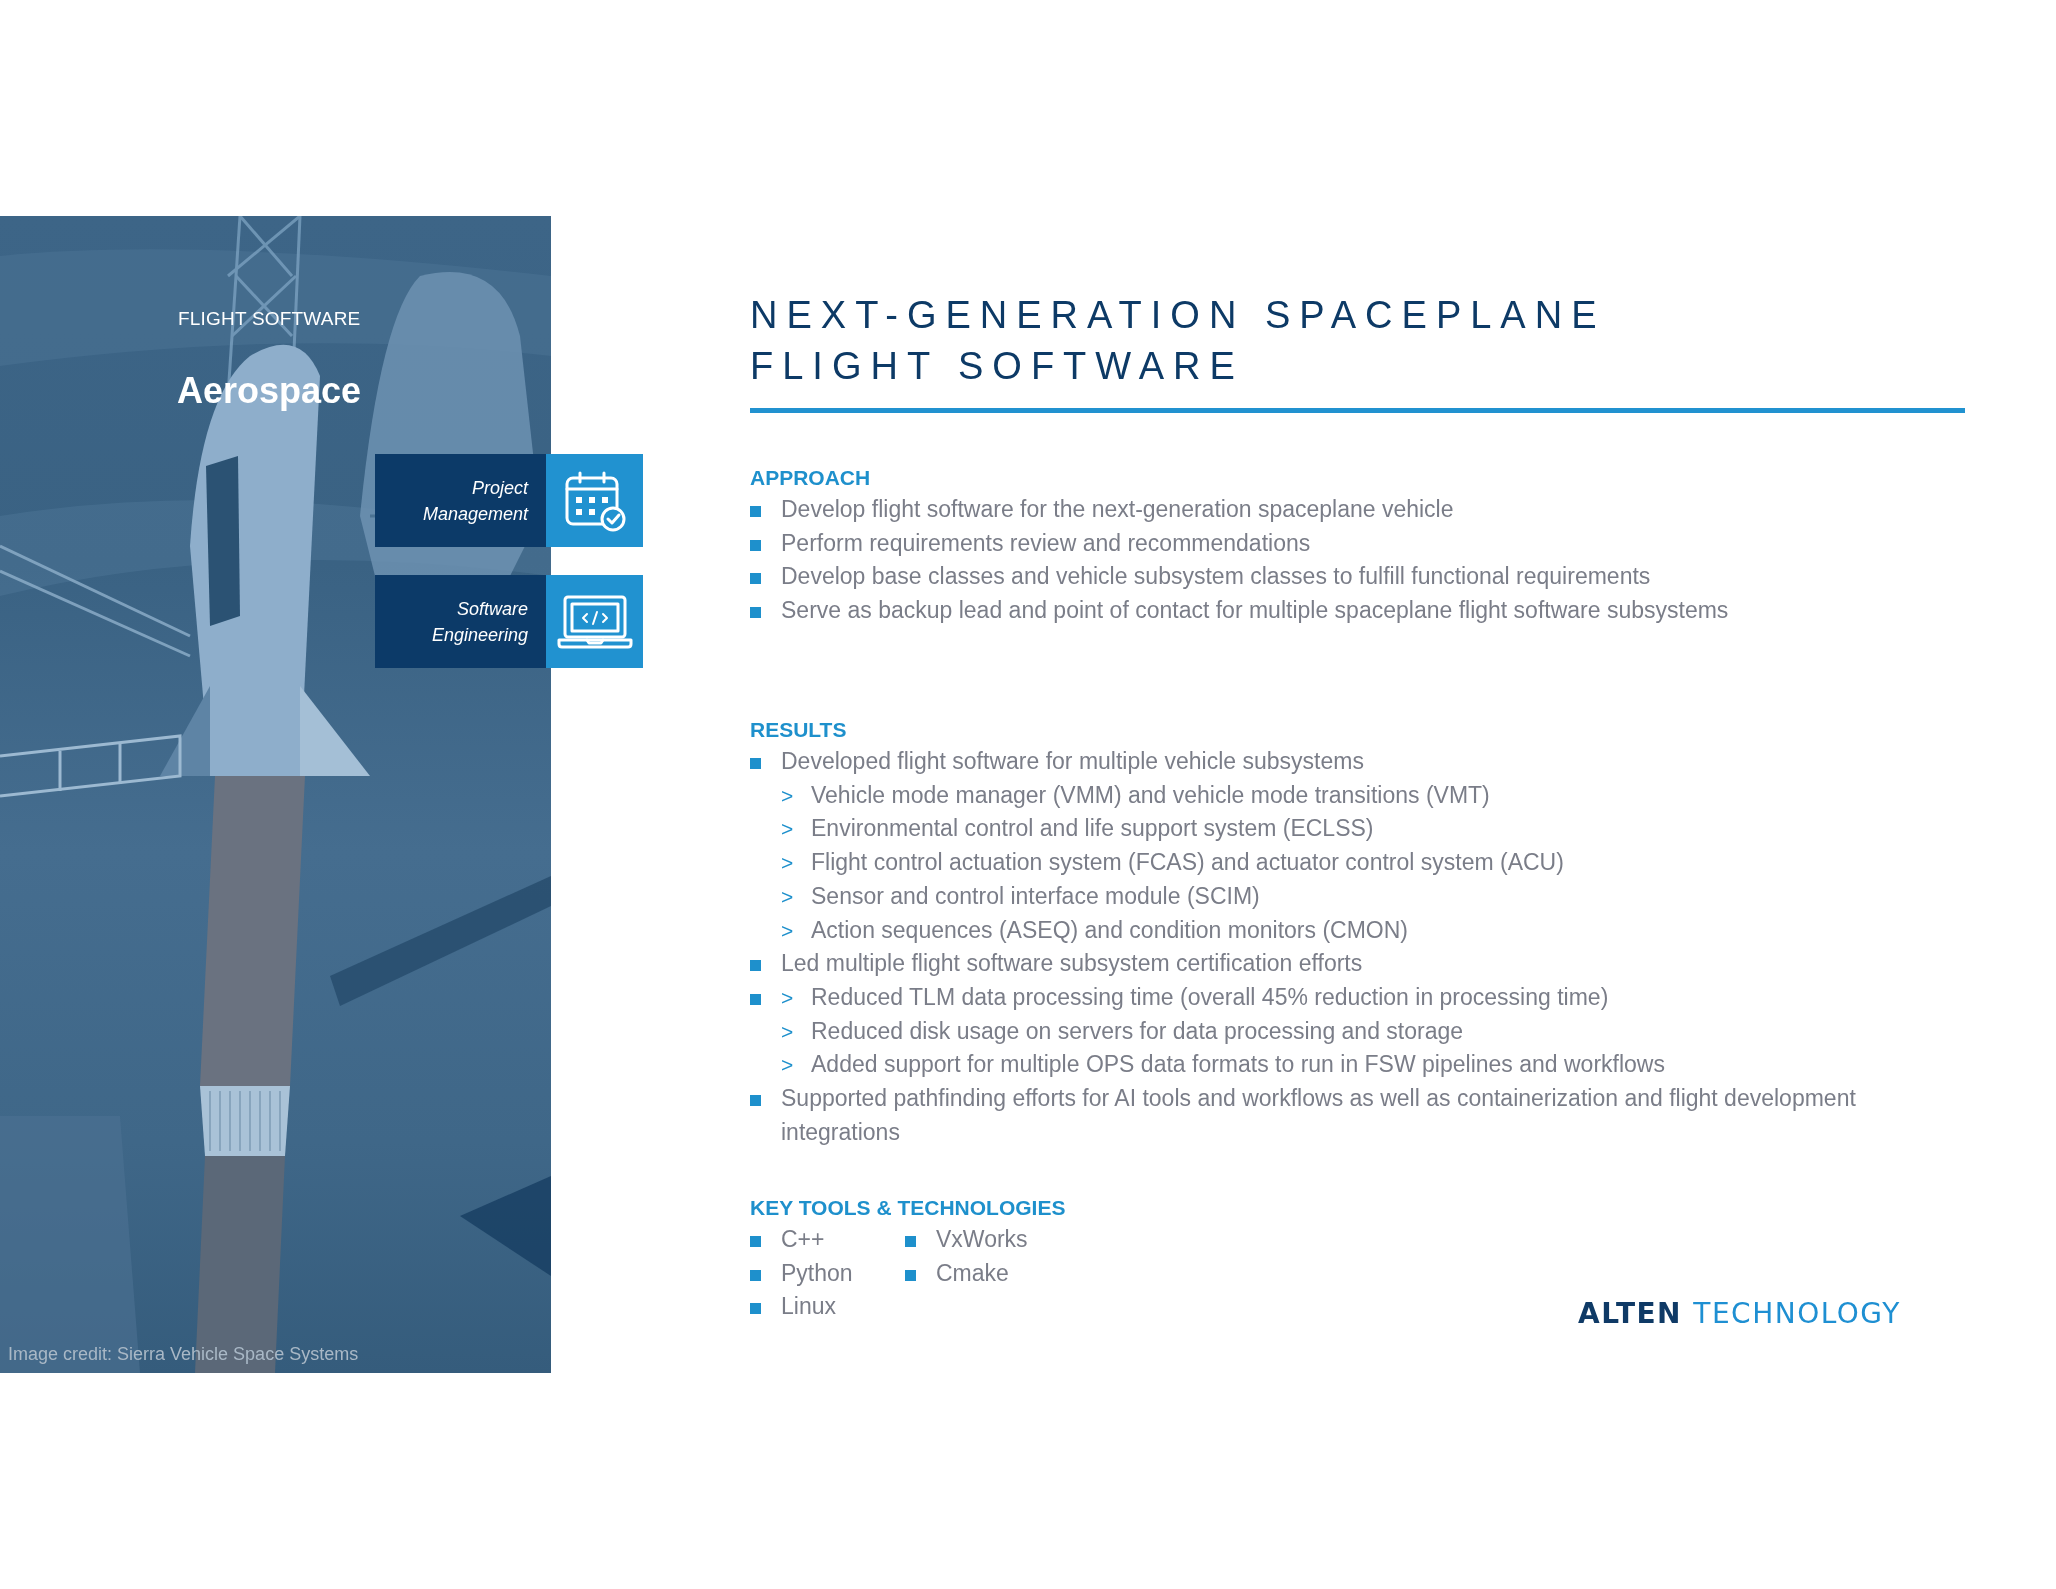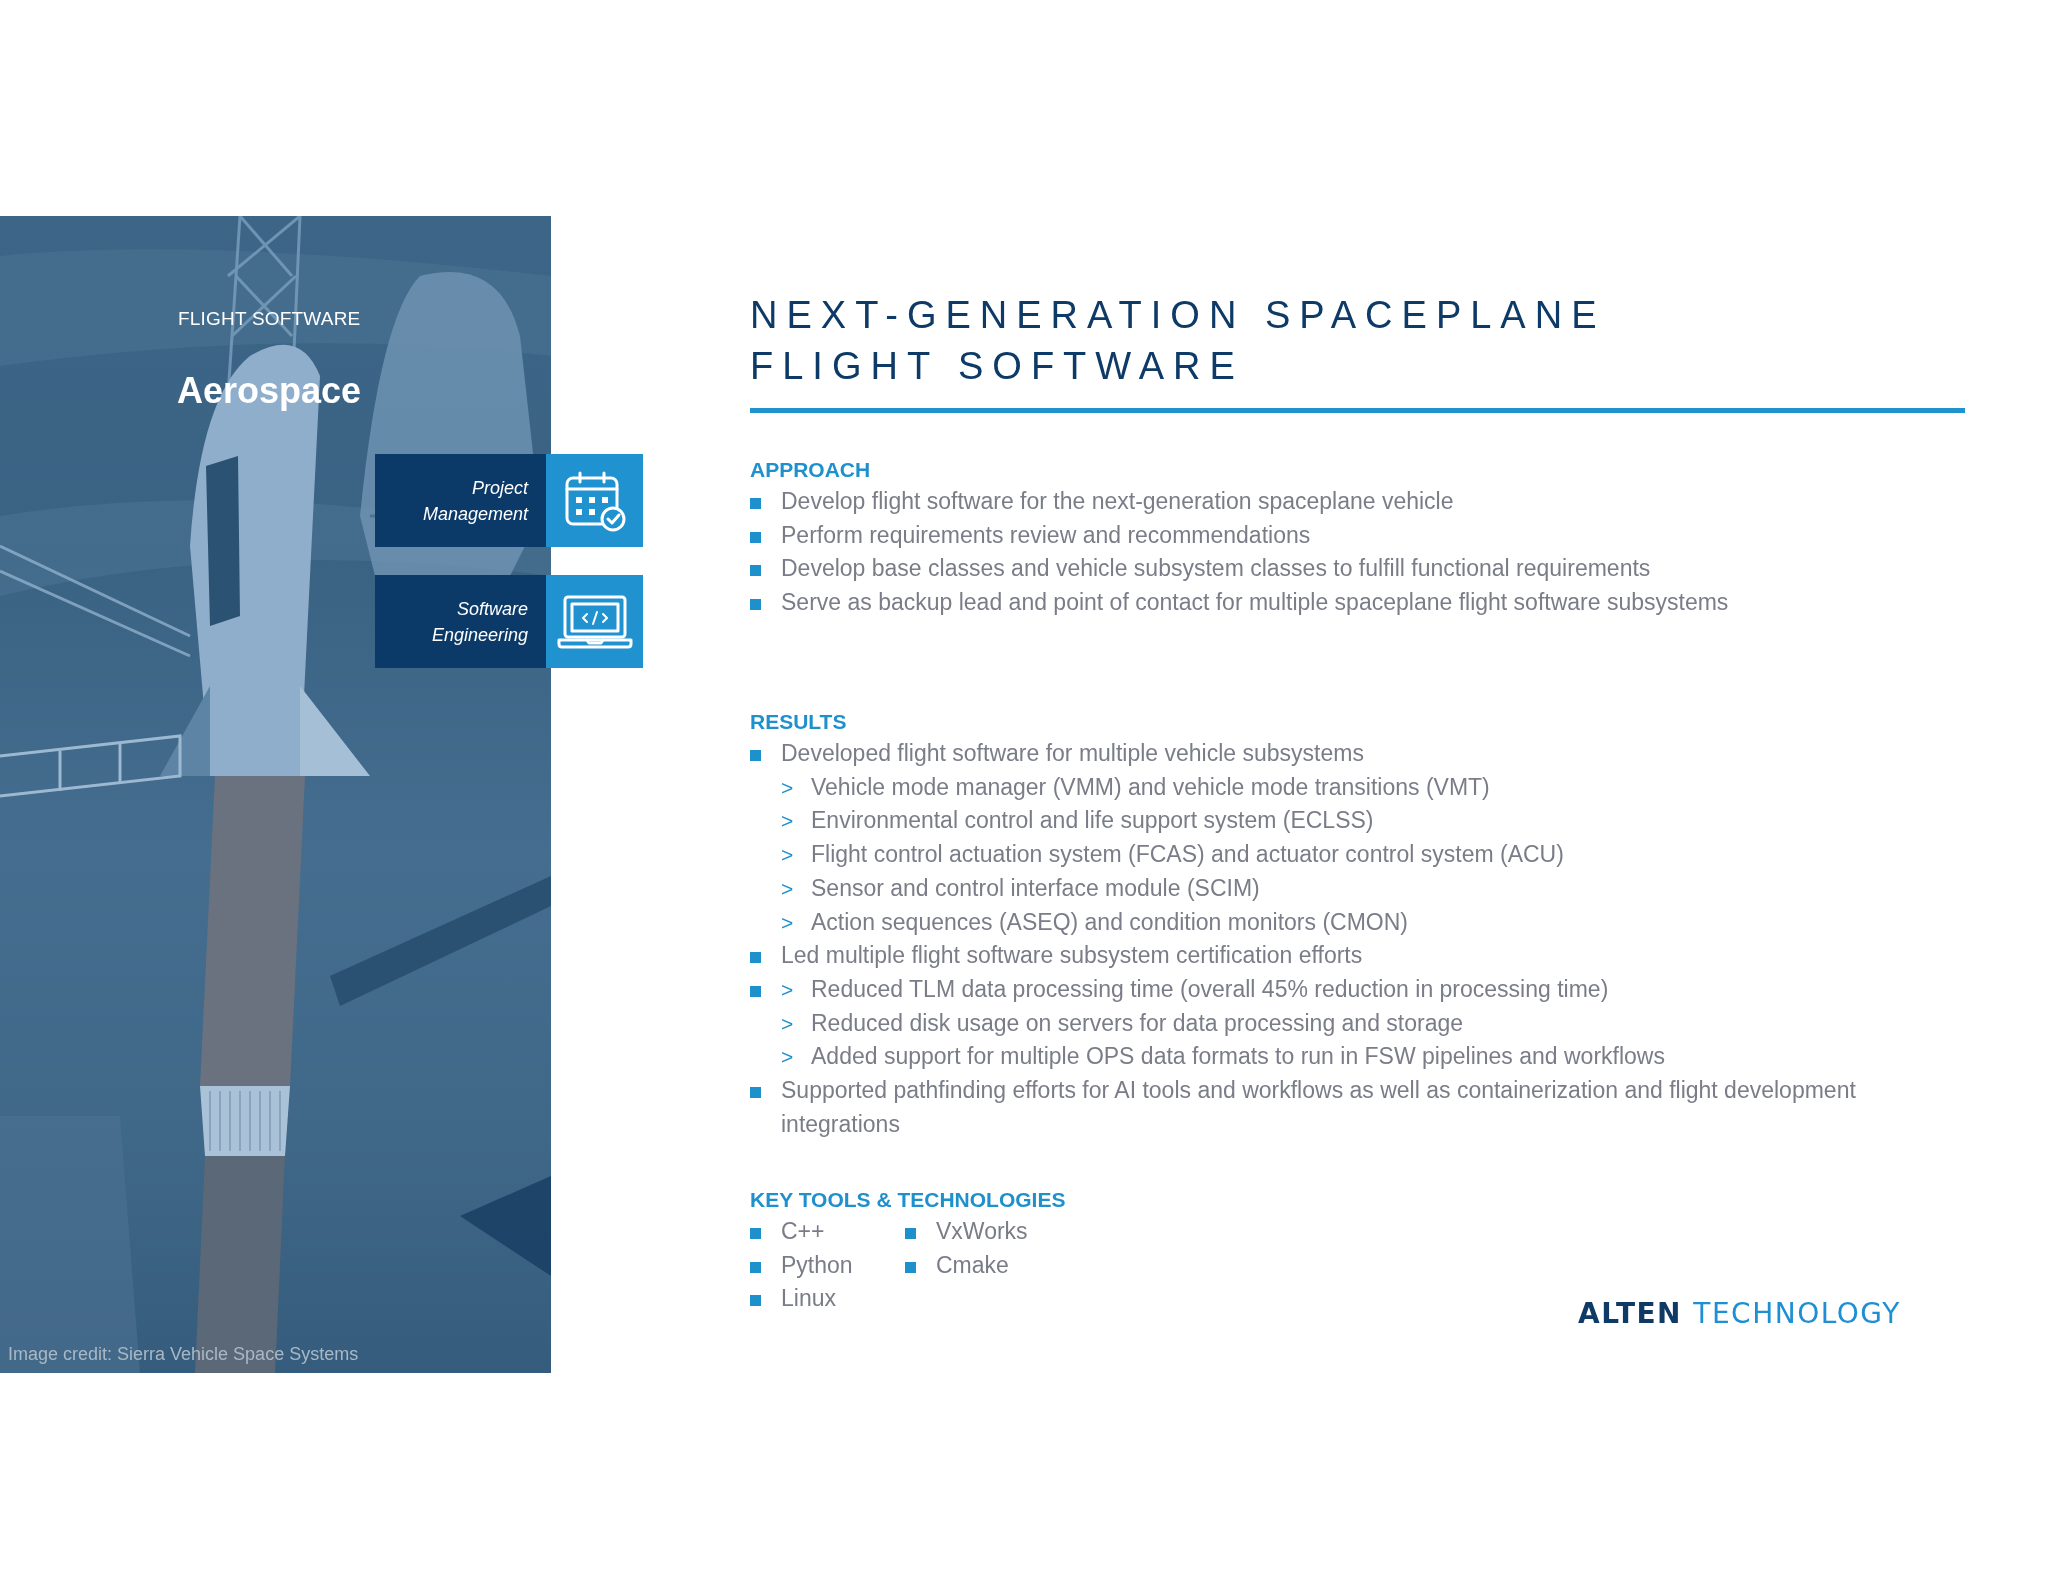--- a/index.html
+++ b/index.html
@@ -35,21 +35,21 @@
   }
   .badge .ico {
     width: 97px; background: #2192d0; display: flex; align-items: center; justify-content: center;
   }
   
   .title {
     position: absolute; left: 750px; top: 290px; color: #0d3a66; font-size: 38px; letter-spacing: 9px;
     line-height: 51px; font-family: "Liberation Sans", sans-serif; font-weight: normal;
   }
   .rule { position: absolute; left: 750px; top: 408px; width: 1215px; height: 5px; background: #2192d0; }
-  .section { position: absolute; left: 750px; }
+  .section { position: absolute; left: 750px; margin-top: 8px; }
   .section h3 {
     margin: 0; color: #1e90cc; font-size: 21px; font-weight: bold; height: 30px; line-height: 30px;
     font-family: "Liberation Sans", sans-serif;
   }
   .item {
     position: relative; color: #7a7d88; font-size: 23px; line-height: 33.7px; padding-left: 31px;
     white-space: nowrap; font-family: "Liberation Sans", sans-serif;
   }
   .item.wrap { white-space: normal; width: 1130px; }
   .item .sq {

